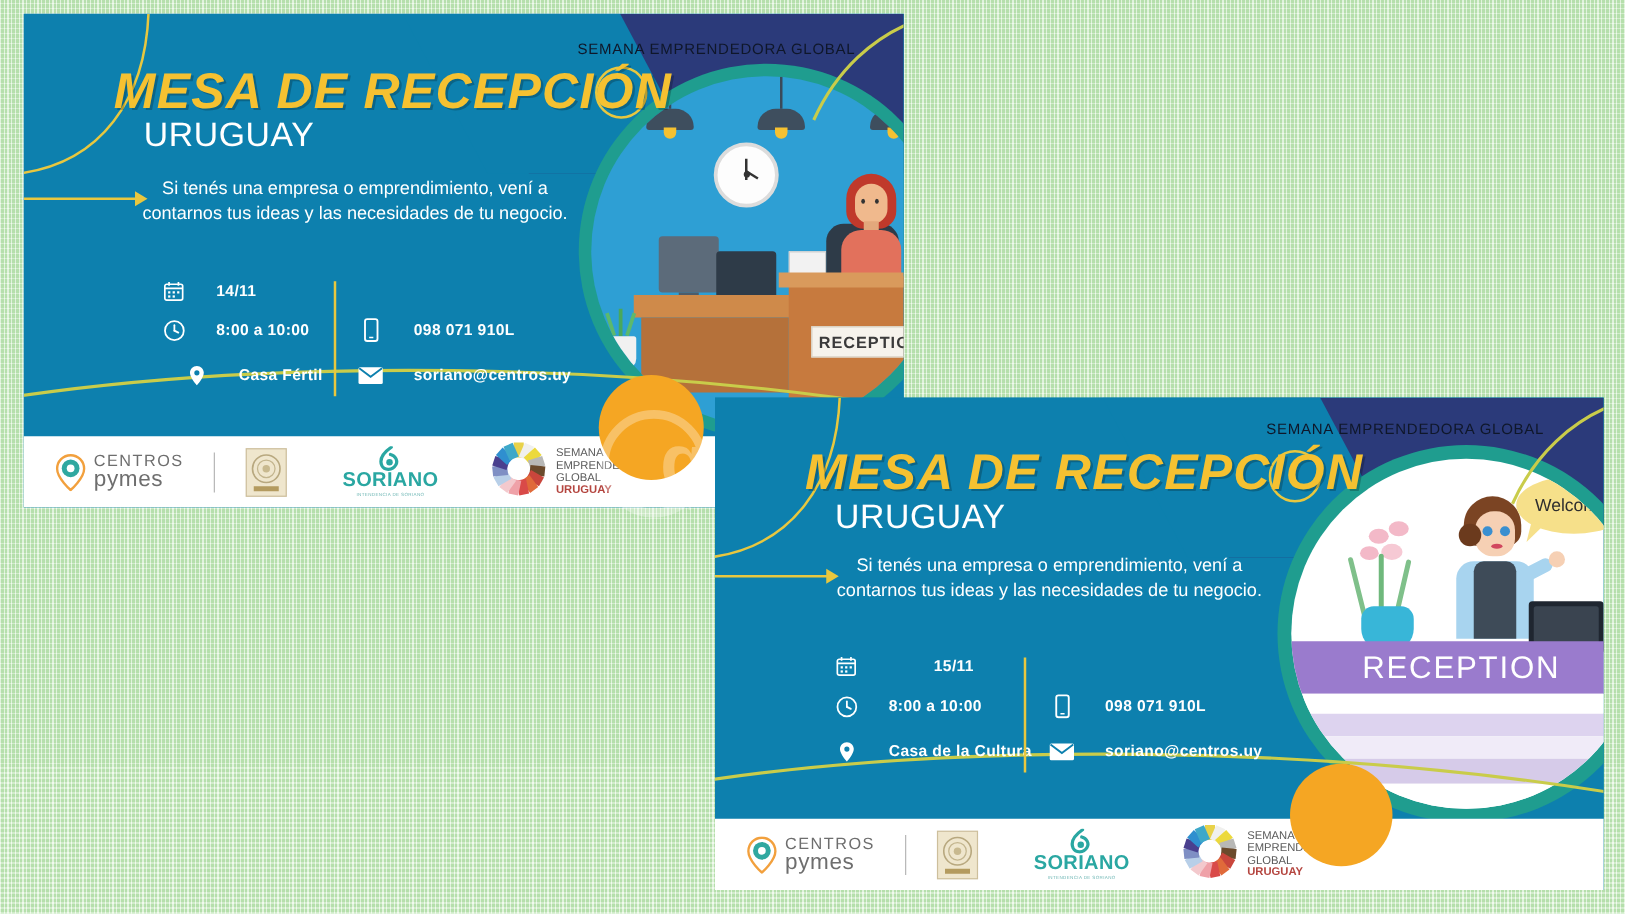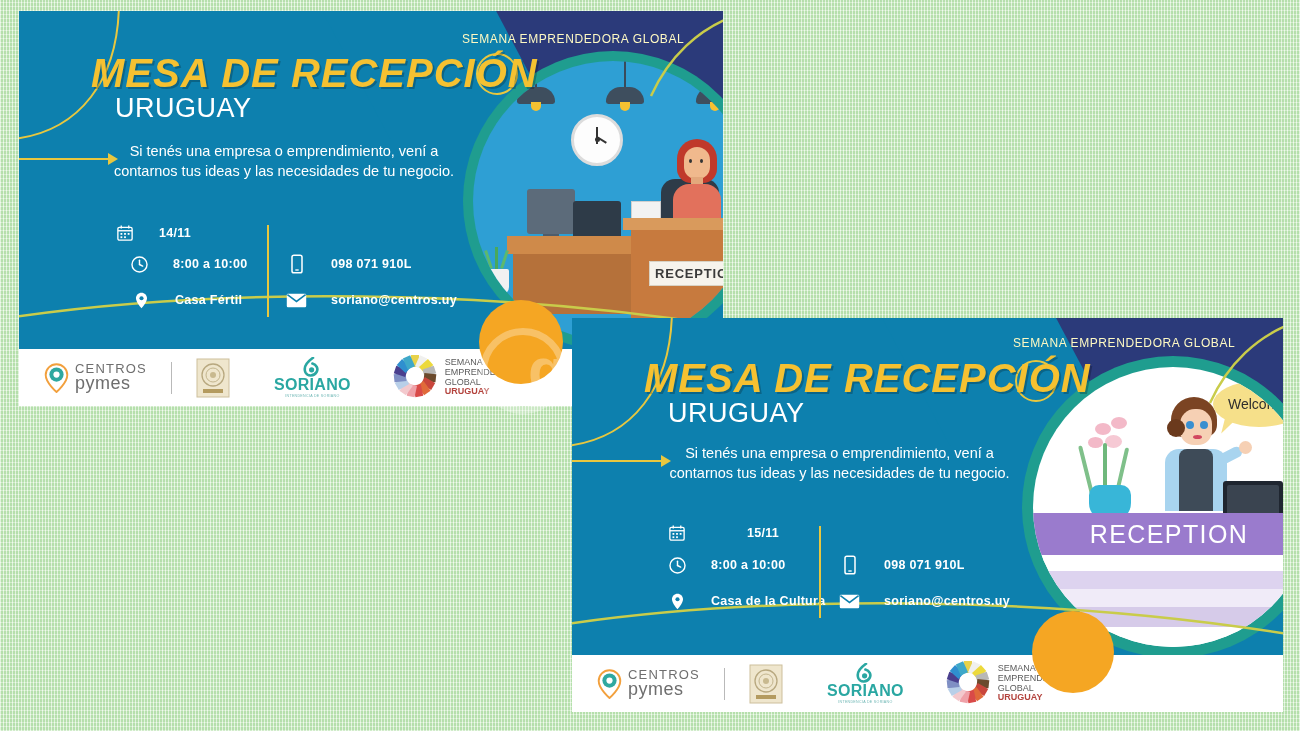--- a/index.html
+++ b/index.html
@@ -72,21 +72,21 @@
 
   
   .yellow-ring {
     position: absolute;
     border-radius: 50%;
     border: 2px solid #e8c73f;
   }
 
   .header-label {
     position: absolute;
-    color: #fef9c3;
+    color: #0f172a;
     letter-spacing: 0.6px;
     white-space: nowrap;
   }
 
   .title-main {
     position: absolute;
     color: #f5c131;
     font-weight: bold;
     font-style: italic;
     letter-spacing: 1px;
@@ -283,21 +283,21 @@
       <div class="title-sub" style="left:96px; top:82px; font-size:27px;">URUGUAY</div>
 
       <div class="arrow-line" style="left:0px; top:147px; width:90px;"></div>
       <div class="arrow-head" style="left:89px; top:142px; border-width:6px 0 6px 10px;"></div>
 
       <div class="tagline" style="left:80px; top:131px; width:370px; font-size:14.5px;">
         <div>Si tenés una empresa o emprendimiento, vení a</div>
         <div>contarnos tus ideas y las necesidades de tu negocio.</div>
       </div>
 
-      <div class="info-row" style="left:96px; top:212px;">
+      <div class="info-row" style="left:110px; top:212px;">
         <span class="info-icon" style="width:20px;height:20px;">
           <svg width="18" height="18" viewBox="0 0 24 24">
               <rect x="2.5" y="4.5" width="19" height="17" rx="2" fill="none" stroke="#fff" stroke-width="1.8"></rect>
               <line x1="2.5" y1="9" x2="21.5" y2="9" stroke="#fff" stroke-width="1.8"></line>
               <line x1="7" y1="2" x2="7" y2="6" stroke="#fff" stroke-width="1.8"></line>
               <line x1="17" y1="2" x2="17" y2="6" stroke="#fff" stroke-width="1.8"></line>
               <rect x="6" y="12" width="2.4" height="2.4" fill="#fff"></rect>
               <rect x="10.8" y="12" width="2.4" height="2.4" fill="#fff"></rect>
               <rect x="15.6" y="12" width="2.4" height="2.4" fill="#fff"></rect>
               <rect x="6" y="16.4" width="2.4" height="2.4" fill="#fff"></rect>
@@ -311,21 +311,21 @@
         <span class="info-icon" style="width:20px;height:20px;">
           <svg width="19" height="19" viewBox="0 0 24 24">
               <circle cx="12" cy="12" r="9.5" fill="none" stroke="#fff" stroke-width="1.8"></circle>
               <line x1="12" y1="12" x2="12" y2="6.5" stroke="#fff" stroke-width="1.8" stroke-linecap="round"></line>
               <line x1="12" y1="12" x2="16" y2="14" stroke="#fff" stroke-width="1.8" stroke-linecap="round"></line>
             </svg>
         </span>
         <span class="info-text" style="font-size:12.5px; margin-left:24px;">8:00 a 10:00</span>
       </div>
 
-      <div class="info-row" style="left:112px; top:279px;">
+      <div class="info-row" style="left:128px; top:279px;">
         <span class="info-icon" style="width:20px;height:20px;">
           <svg width="19" height="19" viewBox="0 0 24 24">
               <path d="M12 2.2c-3.9 0-7 3.1-7 7 0 5.2 7 12.6 7 12.6s7-7.4 7-12.6c0-3.9-3.1-7-7-7z" fill="#fff"></path>
               <circle cx="12" cy="9.2" r="2.6" fill="#0d80ae"></circle>
             </svg>
         </span>
         <span class="info-text" style="font-size:12.5px; margin-left:24px;">Casa Fértil</span>
       </div>
 
       <div class="info-divider" style="left:248px; top:214px; height:92px;"></div>

